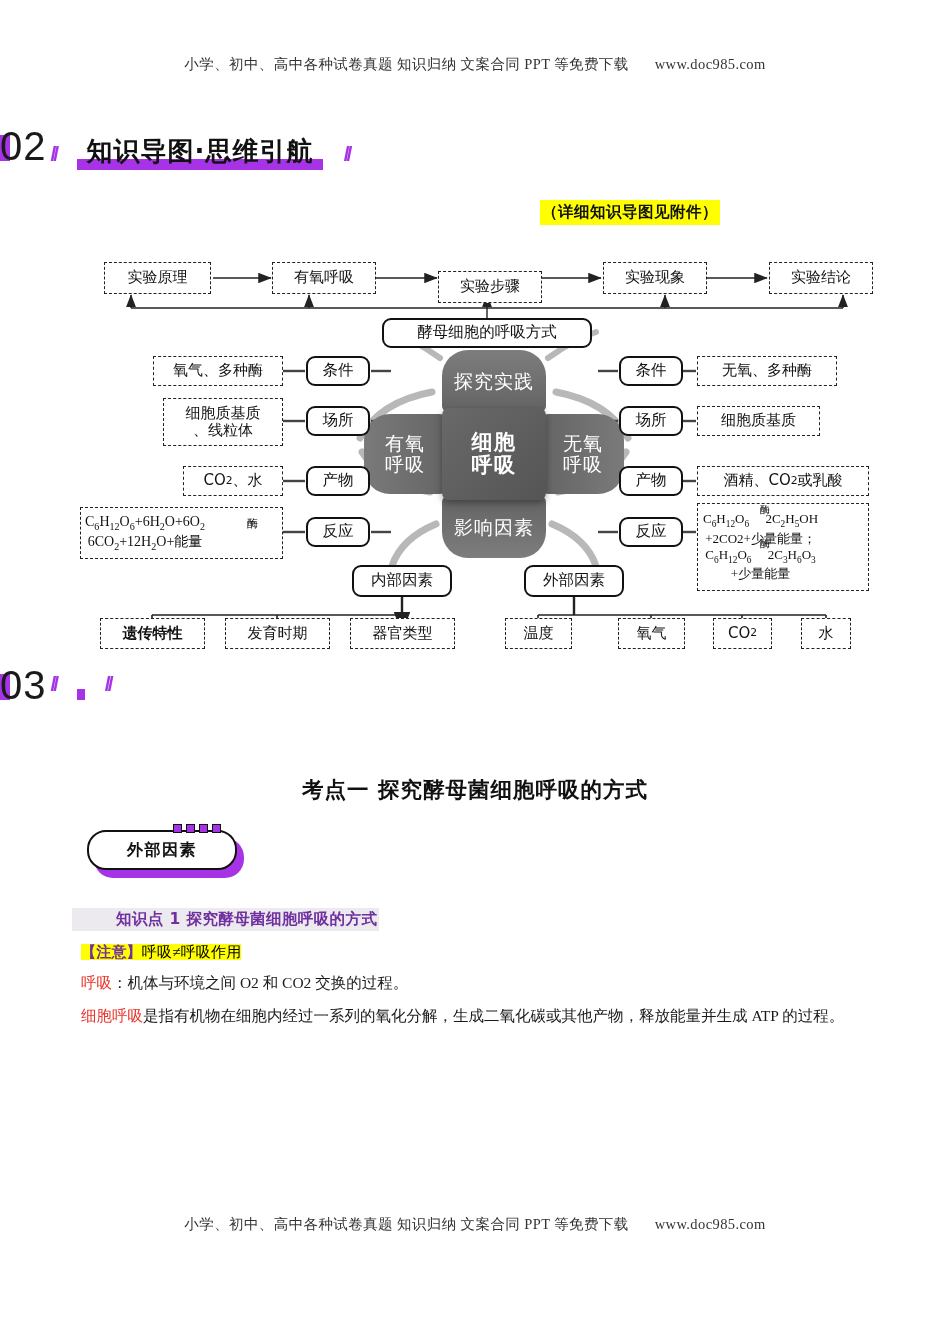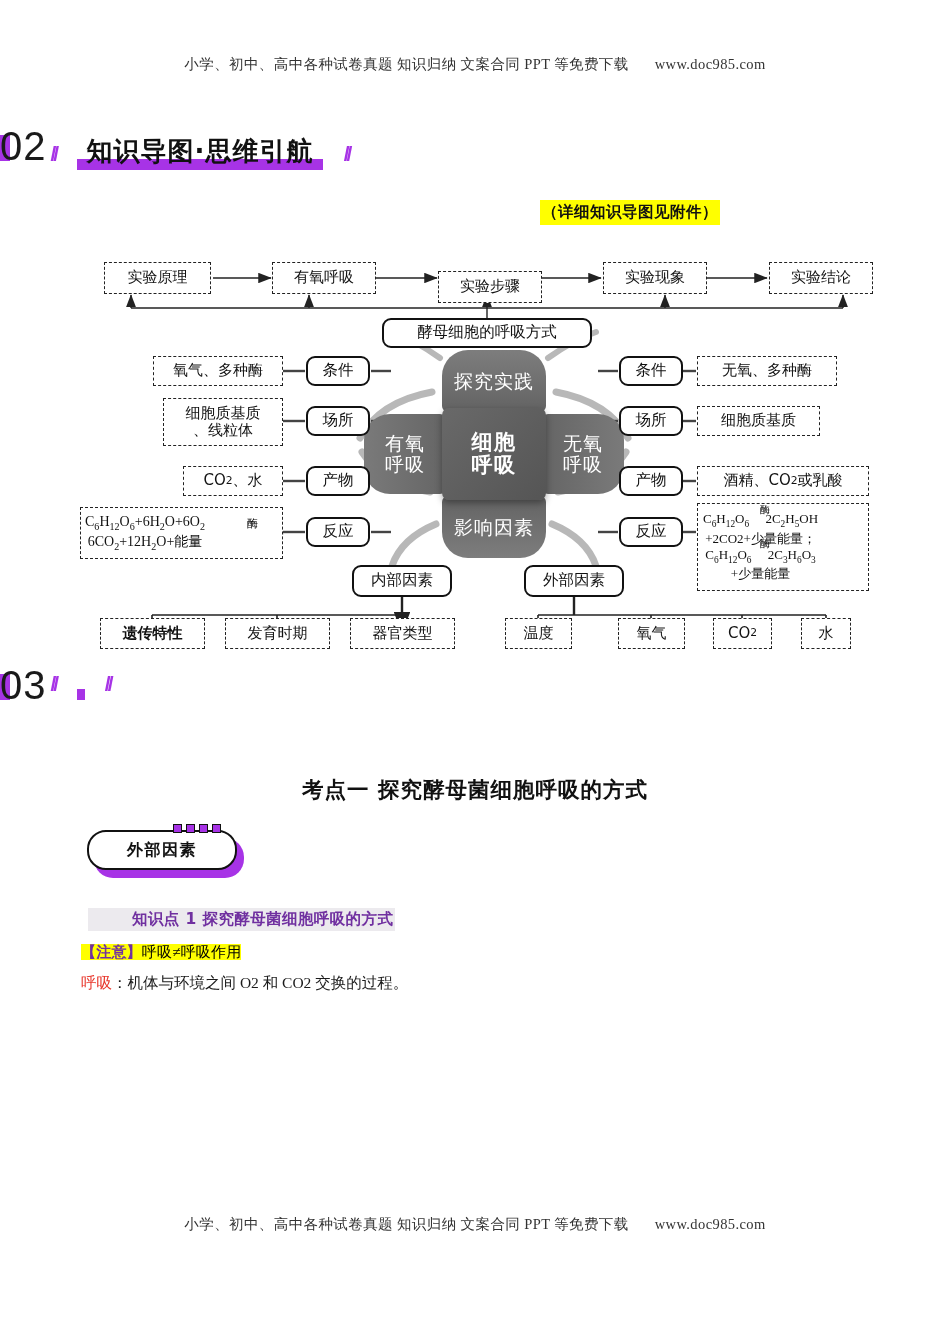--- a/index.html
+++ b/index.html
@@ -324,28 +324,31 @@
       <span>外部因素</span>
     </div>
     <div class="badge-dots">
       <i></i>
       <i></i>
       <i></i>
       <i></i>
     </div>
   </div>
 
-  <div class="kp-title" style="left:88px;top:908px;padding-left:44px;">知识点 1  探究酵母菌细胞呼吸的方式</div>
+  <div class="kp-title" style="left:72px;top:908px;padding-left:44px;">知识点 1  探究酵母菌细胞呼吸的方式</div>
 
   <div class="note-line" style="left:81px;top:943px;">
     <span class="hl"><span class="pp">【注意】</span><span>呼吸≠呼吸作用</span></span>
   </div>
 
   <div class="para" style="left:81px;top:967px;width:790px;">
     <span class="red">呼吸</span><span>：机体与环境之间 O2 和 CO2 交换的过程。</span>
   </div>
 
+  <div class="para" style="left:81px;top:1000px;width:790px;">
+    <span class="red">细胞呼吸</span><span>是指有机物在细胞内经过一系列的氧化分解，生成二氧化碳或其他产物，释放能量并生成 ATP 的过程。</span>
+  </div>
 
   <div class="runner" id="footer-runner">
     <span>小学、初中、高中各种试卷真题  知识归纳  文案合同  PPT 等免费下载</span><span class="url">www.doc985.com</span>
   </div>
 
 </div>
 
 </body></html>

